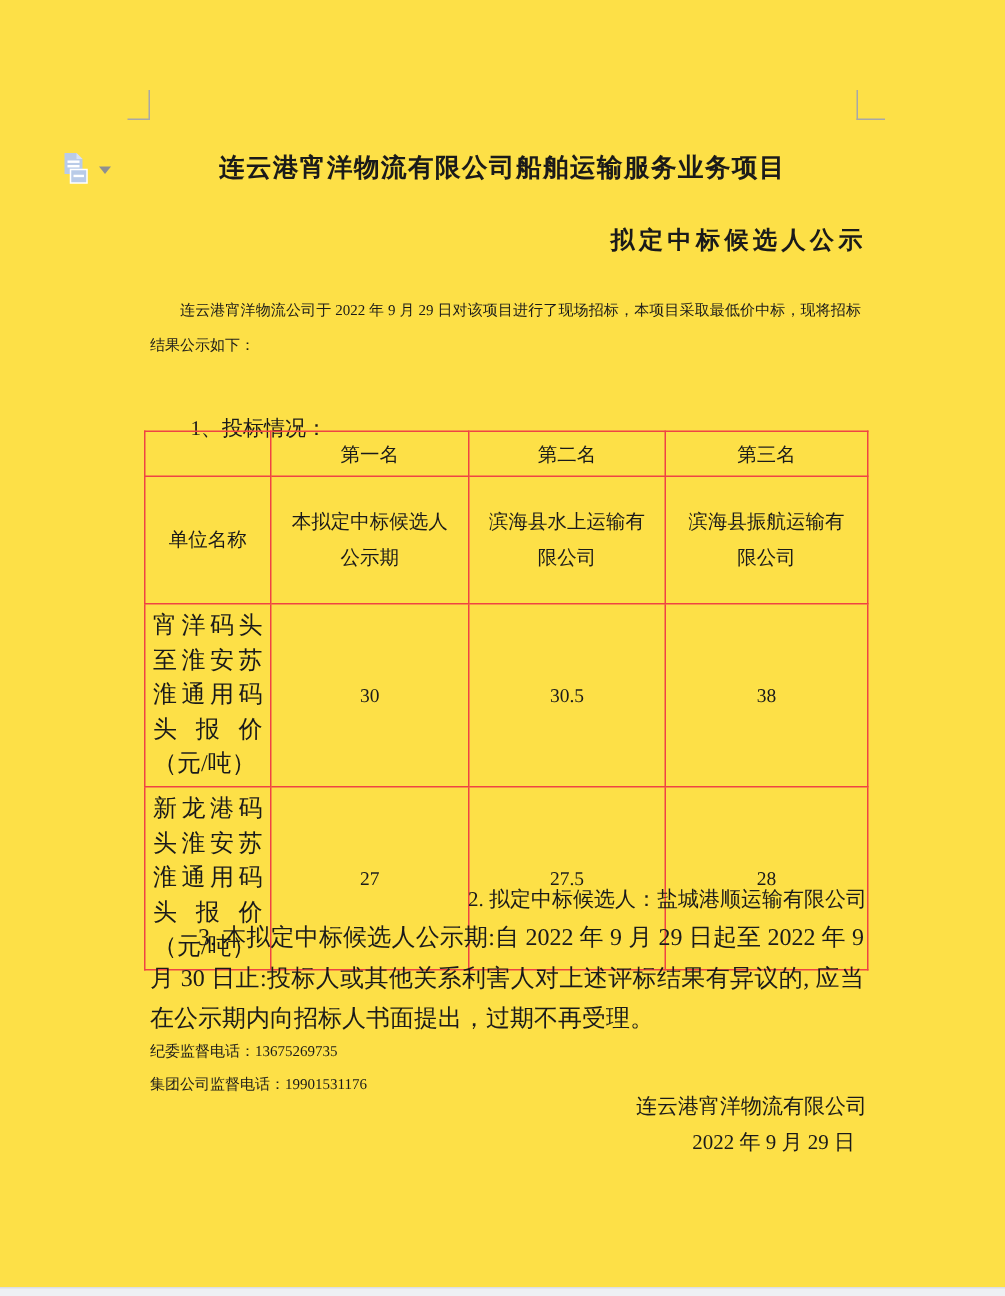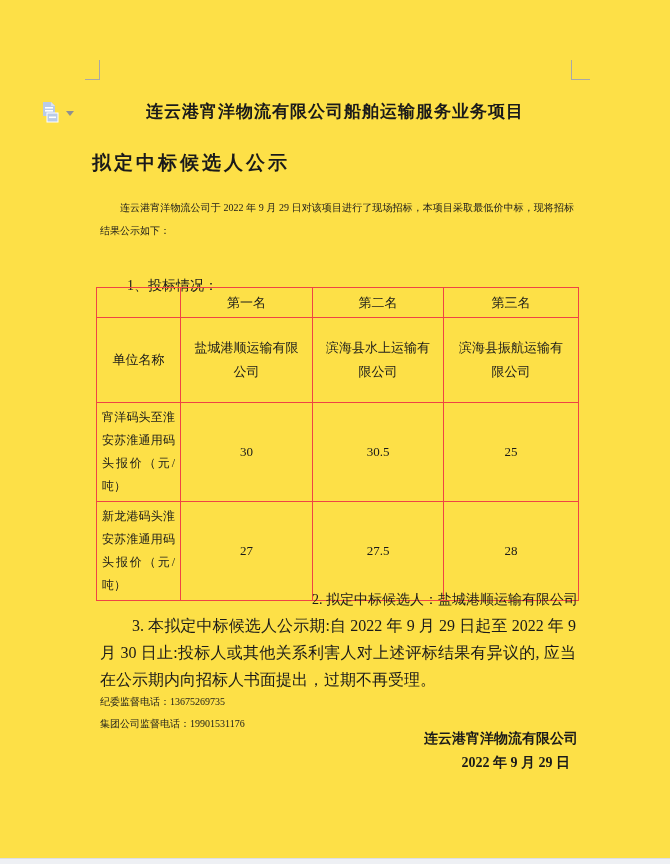--- a/index.html
+++ b/index.html
@@ -29,51 +29,51 @@
     width:0; height:0;
     border-left:4px solid transparent; border-right:4px solid transparent;
     border-top:5px solid #8f8f8f;
   }
   .title {
     position:absolute; top:100px; left:92px; width:486px;
     text-align:center; font-size:17px; font-weight:bold; letter-spacing:1px;
   }
   .subtitle {
     position:absolute; top:150px; left:92px; width:486px;
-    text-align:left; font-size:19px; font-weight:bold; letter-spacing:3px;
+    text-align:right; font-size:16px; font-weight:bold; letter-spacing:3px;
   }
   .intro {
     position:absolute; top:196px; left:100px; width:474px;
     font-size:10px; line-height:23px; text-indent:2em;
     text-align:justify; word-break:break-all;
   }
   .section1 { position:absolute; top:257px; left:127px; font-size:14px;margin-top:20px; }
   .bid-table {
     position:absolute; top:287px; left:96px;
     border-collapse:collapse; table-layout:fixed; width:482px;
     font-size:13px;
   }
   .bid-table td { border:1px solid #ef4444; text-align:center; vertical-align:middle; }
   .bid-table tr.hdr { height:30px; }
   .bid-table tr.names { height:85px; }
   .bid-table tr.price { height:93px; }
   .bid-table td.company { line-height:24px; padding:0 13px; }
   .bid-table td.row-label {
     text-align:justify; text-justify:inter-ideograph;
     word-break:break-all; line-height:23px;
-    padding:3px 5px; font-size:12px; vertical-align:middle;
+    padding:3px 5px; font-size:16px; vertical-align:middle;
   }
   .item2 { position:absolute; top:591px; left:100px; width:478px; font-size:14px; text-indent:2em;text-align:right; }
   .item3 {
     position:absolute; top:612px; left:100px; width:476px;
     font-size:16px; line-height:27px; text-indent:2em;
     text-align:justify; word-break:break-all;
   }
   .phones { position:absolute; top:691px; left:100px; font-size:10px; line-height:22px; }
-  .signature { position:absolute; top:727px; left:100px; width:478px; text-align:right; font-size:14px; line-height:24px;font-weight:bold; }
+  .signature { position:absolute; top:727px; left:100px; width:478px; text-align:right; font-size:14px; line-height:24px; }
   .sign-date { padding-right:8px; }
   .bottom-bar {
     position:absolute; left:0; bottom:0; width:670px; height:6px;
     background:#eef0f4; border-top:1px solid #dcdfe4;
   }
 </style>
 </head>
 <body>
 
 <div class="page">
@@ -109,29 +109,29 @@
     </colgroup>
     <tbody>
         <tr class="hdr">
       <td></td>
       <td>第一名</td>
       <td>第二名</td>
       <td>第三名</td>
     </tr>
     <tr class="names">
       <td>单位名称</td>
-      <td class="company">盐城港顺运输有限公司</td>
+      <td class="company">本拟定中标候选人公示期</td>
       <td class="company">滨海县水上运输有限公司</td>
       <td class="company">滨海县振航运输有限公司</td>
     </tr>
     <tr class="price">
       <td class="row-label">宵洋码头至淮安苏淮通用码头报价（元/吨）</td>
       <td>30</td>
       <td>30.5</td>
-      <td>25</td>
+      <td>38</td>
     </tr>
     <tr class="price">
       <td class="row-label">新龙港码头淮安苏淮通用码头报价（元/吨）</td>
       <td>27</td>
       <td>27.5</td>
       <td>28</td>
     </tr>
   </tbody>
     </table>
 

